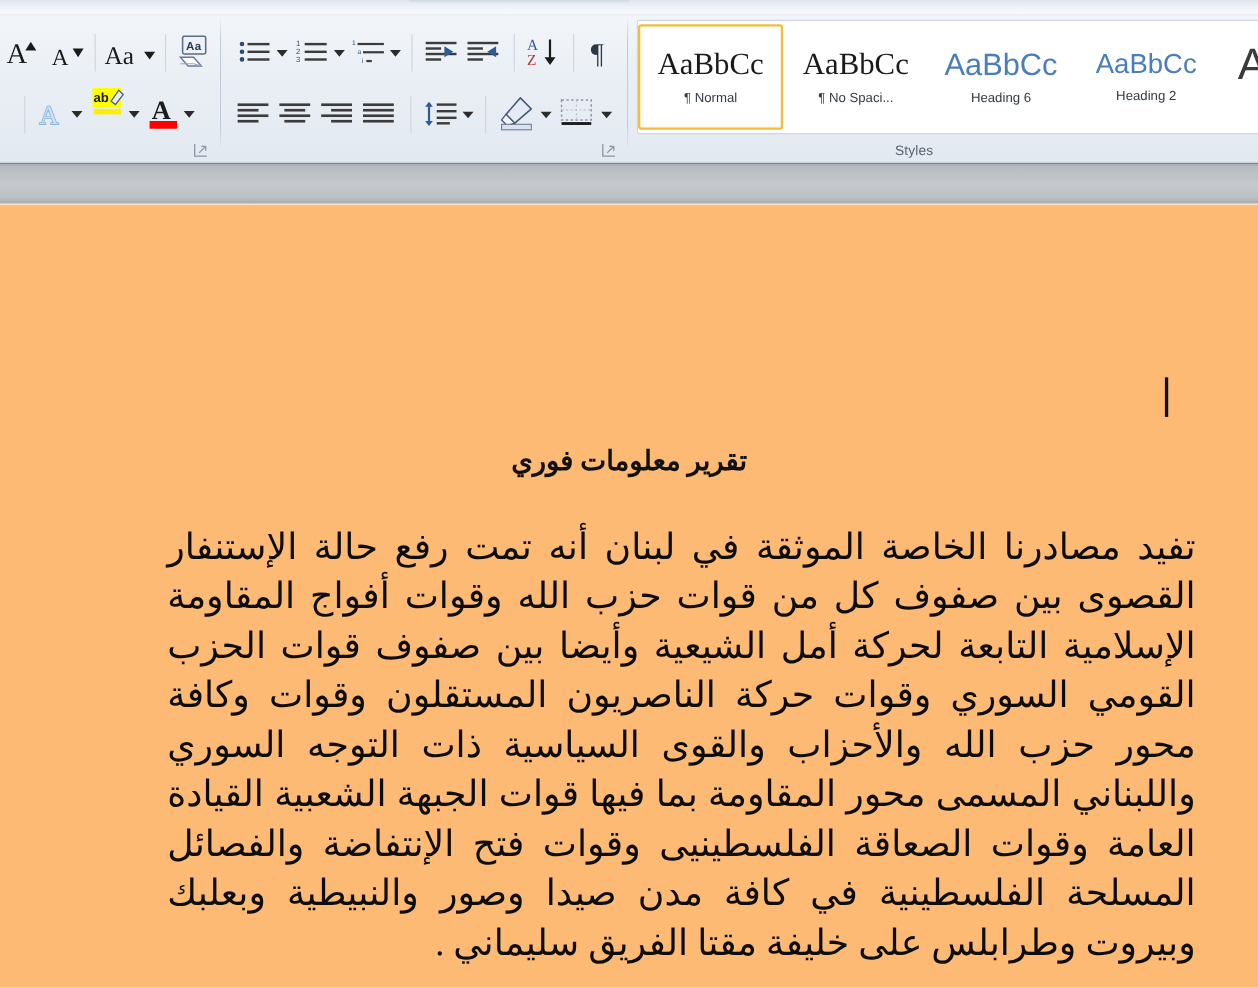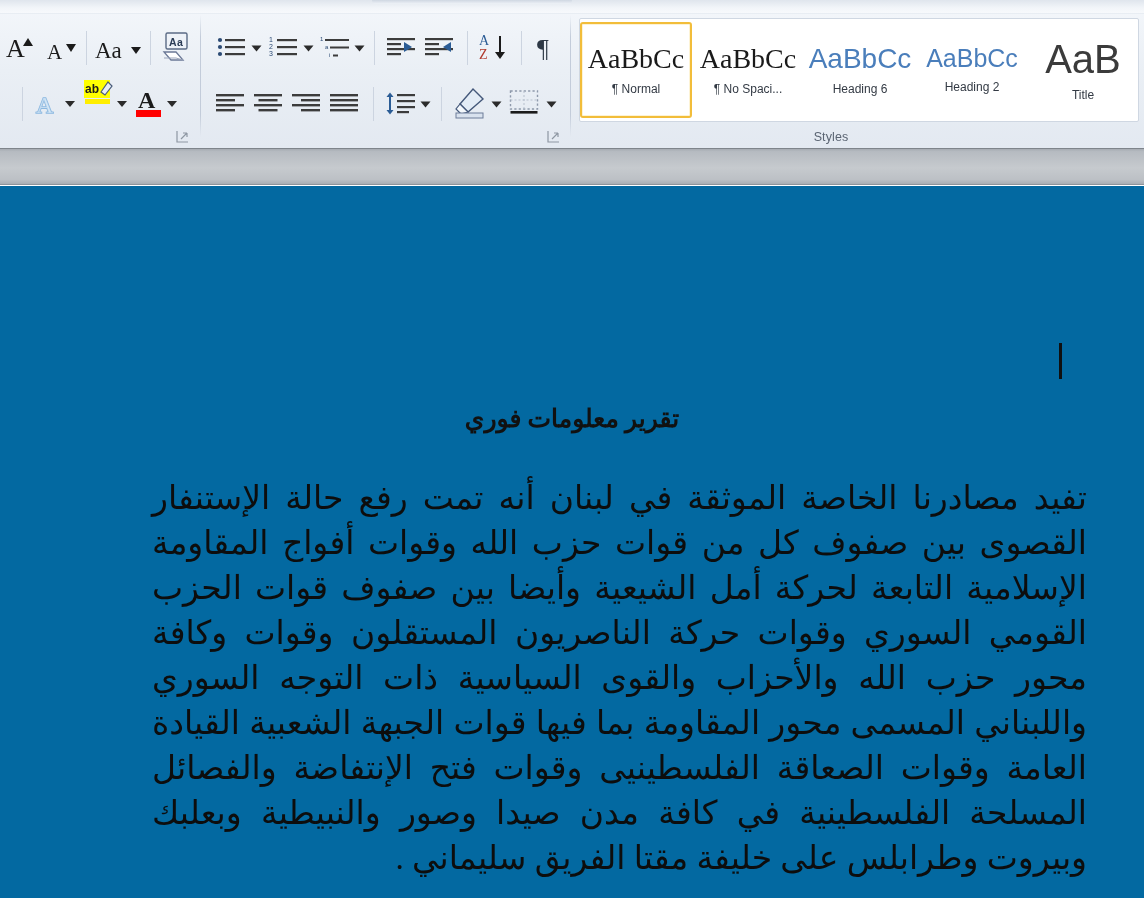--- a/index.html
+++ b/index.html
@@ -116,21 +116,21 @@
     height: 104px;
     display: flex;
     align-items: stretch;
     background: #ffffff;
     border: 1px solid #cfd7e2;
     border-radius: 2px;
     box-sizing: border-box;
     overflow: hidden;
   }
   .style-item {
-    width: 112px;
+    width: 132px;
     display: flex;
     flex-direction: column;
     align-items: center;
     justify-content: center;
     box-sizing: border-box;
     border: 2px solid transparent;
     border-radius: 3px;
     margin: 3px 0;
     background: #fff;
   }
@@ -175,21 +175,21 @@
     width: 100%; height: 1px;
     background: #7e848b;
   }
 
   
   .page {
     position: absolute;
     left: 0; top: 186px;
     width: 1144px;
     height: 712px;
-    background: #0369a1;
+    background: #fdba74;
   }
 
   .caret {
     position: absolute;
     left: 1059px;
     top: 157px;
     width: 3px;
     height: 36px;
     background: #101010;
   }

